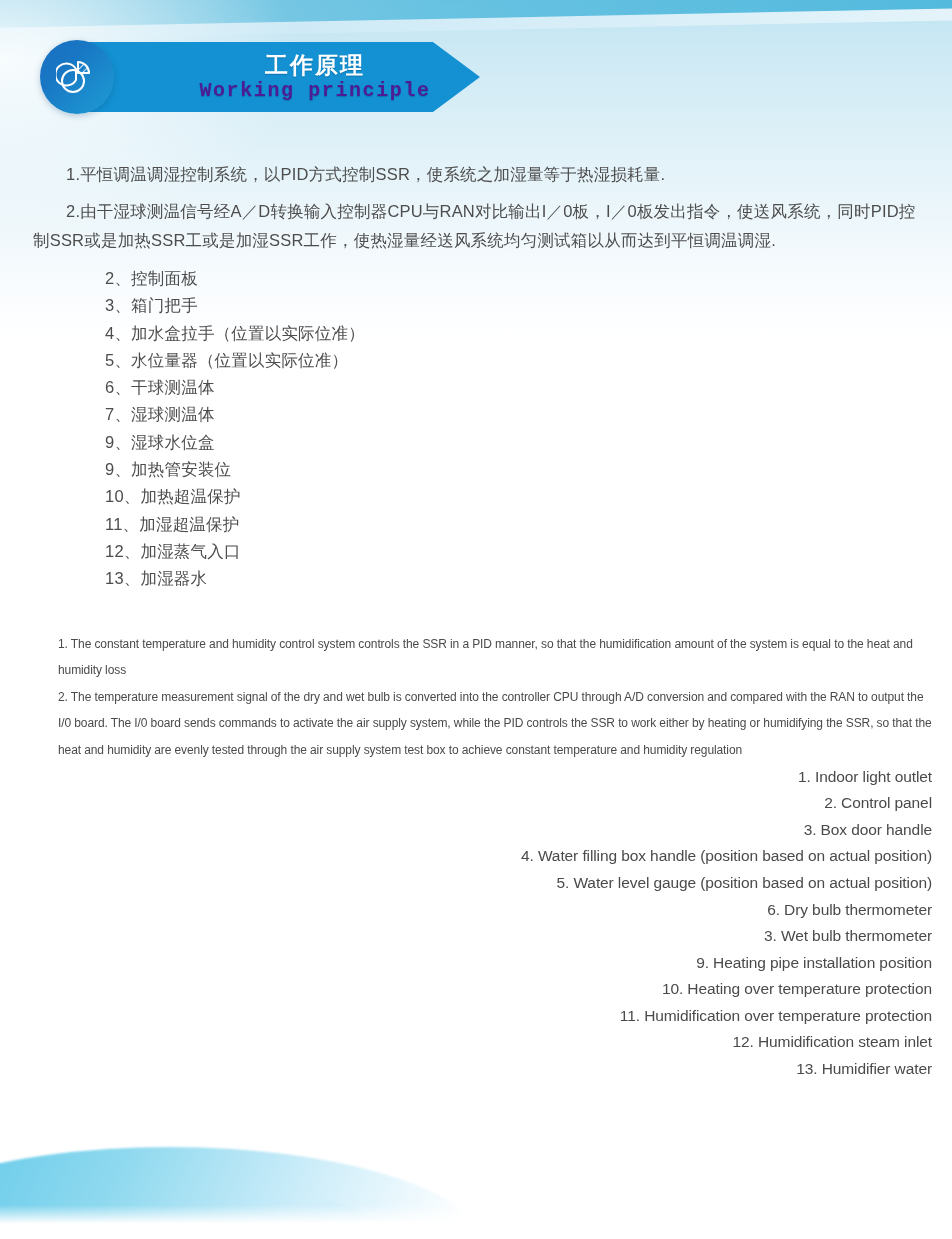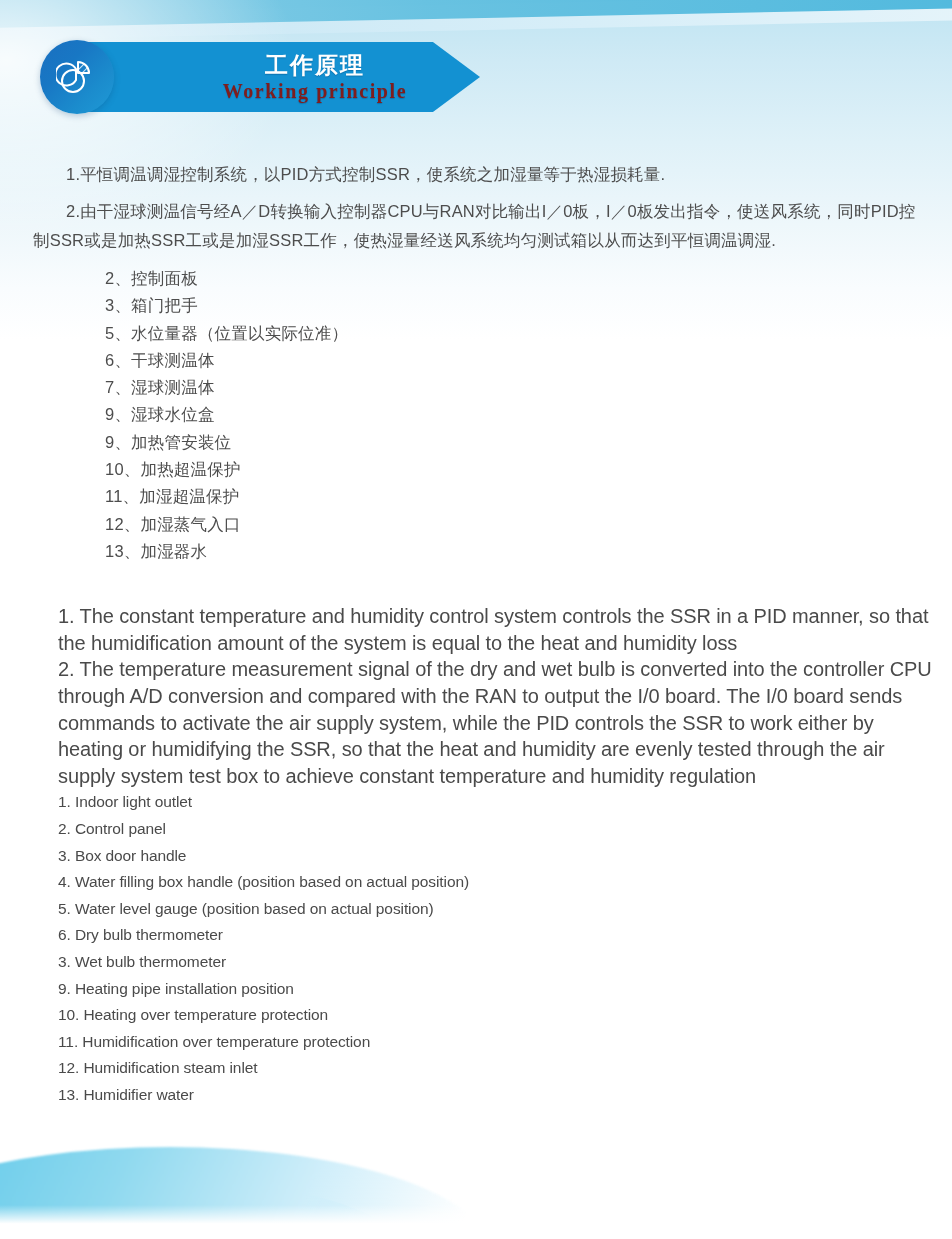--- a/index.html
+++ b/index.html
@@ -85,22 +85,22 @@
     display:flex; flex-direction:column; justify-content:center;
     text-align:center;
   }
   .banner-cn {
     font-family:"Liberation Serif","DejaVu Serif",serif;
     font-size:23px; font-weight:700; color:#ffffff;
     letter-spacing:2px; line-height:27px;
     text-shadow: 0 1px 1px rgba(0,60,110,.35);
   }
   .banner-en {
-    font-family:Liberation Serif, serif;
-    font-size:20px; font-weight:700; color:#7f1d1d;
+    font-family:Liberation Mono, monospace;
+    font-size:20px; font-weight:700; color:#4c1d95;
     letter-spacing:1.6px; line-height:24px;
     text-shadow: 0 1px 1px rgba(0,60,110,.35);
   }
 
   
   .content {
     position:absolute; left:0; top:160px; width:952px;
     z-index:6;
   }
 
@@ -129,27 +129,27 @@
     white-space:nowrap;
   }
 
   .en-block {
     margin-top:38px;
     padding: 0 20px 0 58px;
     color:#4a4a4a;
   }
   .en-para {
     font-family:"Liberation Sans","DejaVu Sans",sans-serif;
-    font-size:20px;
+    font-size:12px;
     line-height:26.6px;
     color:#4a4a4a;
     letter-spacing:-.1px;
     text-align:left;
   }
-  .en-list { margin-top:0; }
+  .en-list { margin-top:0;text-align:right; }
   .en-list-item {
     font-family:"Liberation Sans","DejaVu Sans",sans-serif;
     font-size:15.5px;
     line-height:26.6px;
     color:#4a4a4a;
     letter-spacing:-.1px;
     white-space:nowrap;
   }
 </style>
 </head>
@@ -185,20 +185,21 @@
 
 <div class="content">
 
   <div class="cn-block">
     <div class="cn-para">1.平恒调温调湿控制系统，以PID方式控制SSR，使系统之加湿量等于热湿损耗量.</div>
     <div class="cn-para">2.由干湿球测温信号经A／D转换输入控制器CPU与RAN对比输出I／0板，I／0板发出指令，使送风系统，同时PID控制SSR或是加热SSR工或是加湿SSR工作，使热湿量经送风系统均匀测试箱以从而达到平恒调温调湿.</div>
 
     <div class="cn-list">
       <div class="cn-list-item">2、控制面板</div>
       <div class="cn-list-item">3、箱门把手</div>
+      <div class="cn-list-item">4、加水盒拉手（位置以实际位准）</div>
       <div class="cn-list-item">5、水位量器（位置以实际位准）</div>
       <div class="cn-list-item">6、干球测温体</div>
       <div class="cn-list-item">7、湿球测温体</div>
       <div class="cn-list-item">9、湿球水位盒</div>
       <div class="cn-list-item">9、加热管安装位</div>
       <div class="cn-list-item">10、加热超温保护</div>
       <div class="cn-list-item">11、加湿超温保护</div>
       <div class="cn-list-item">12、加湿蒸气入口</div>
       <div class="cn-list-item">13、加湿器水</div>
     </div>

